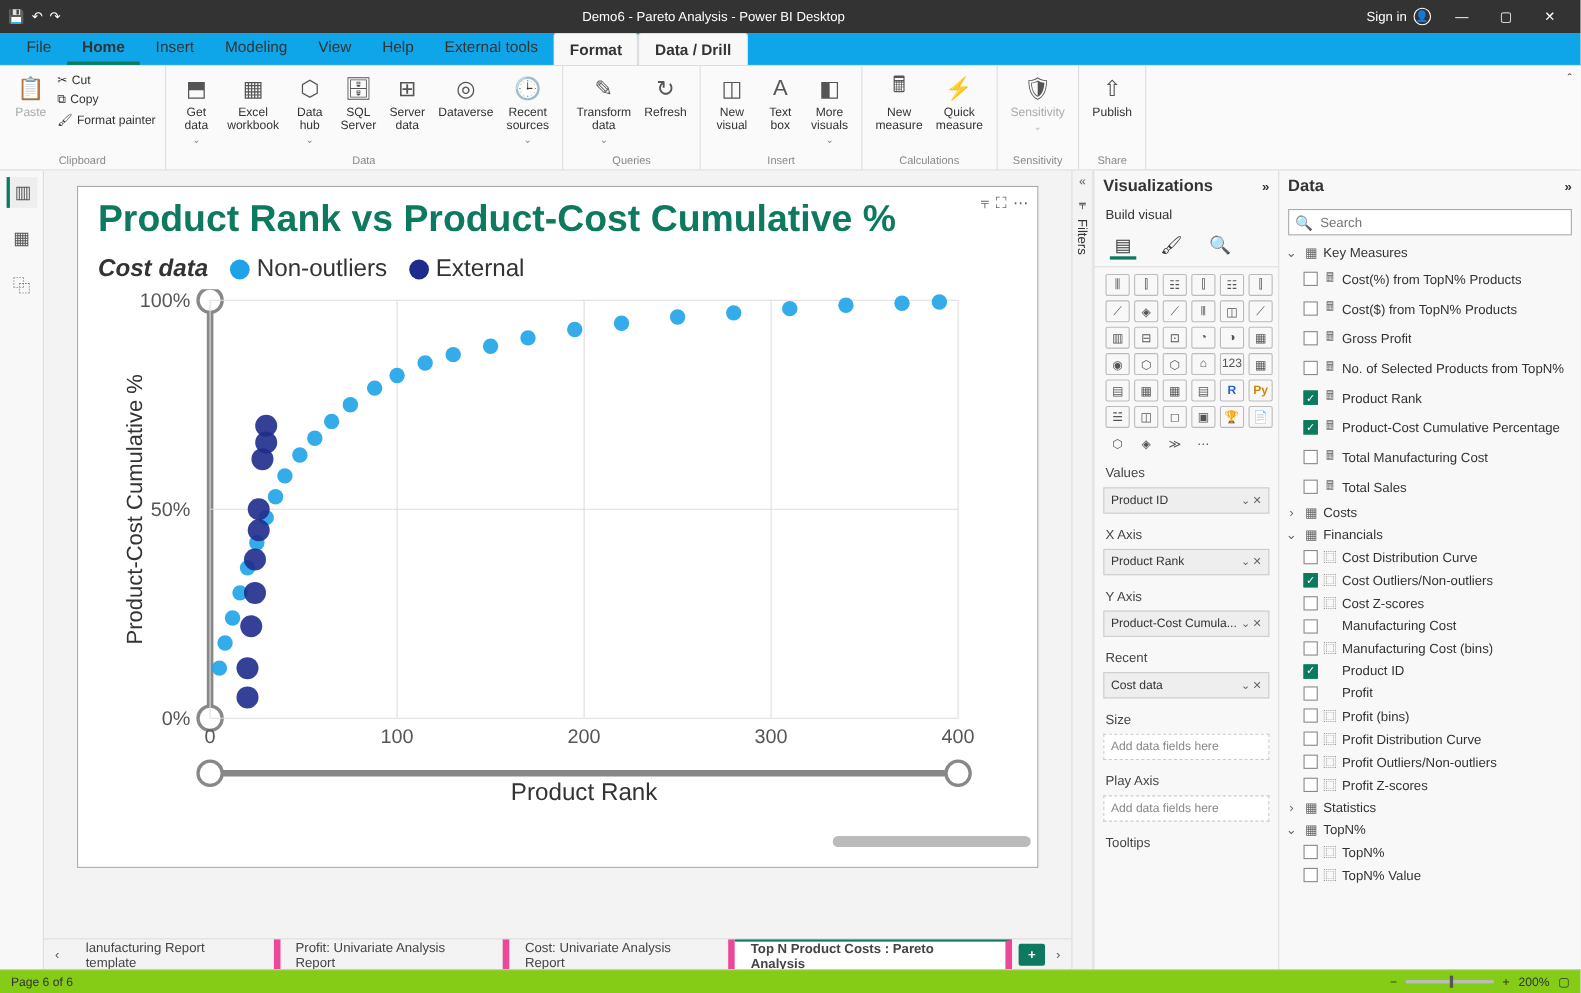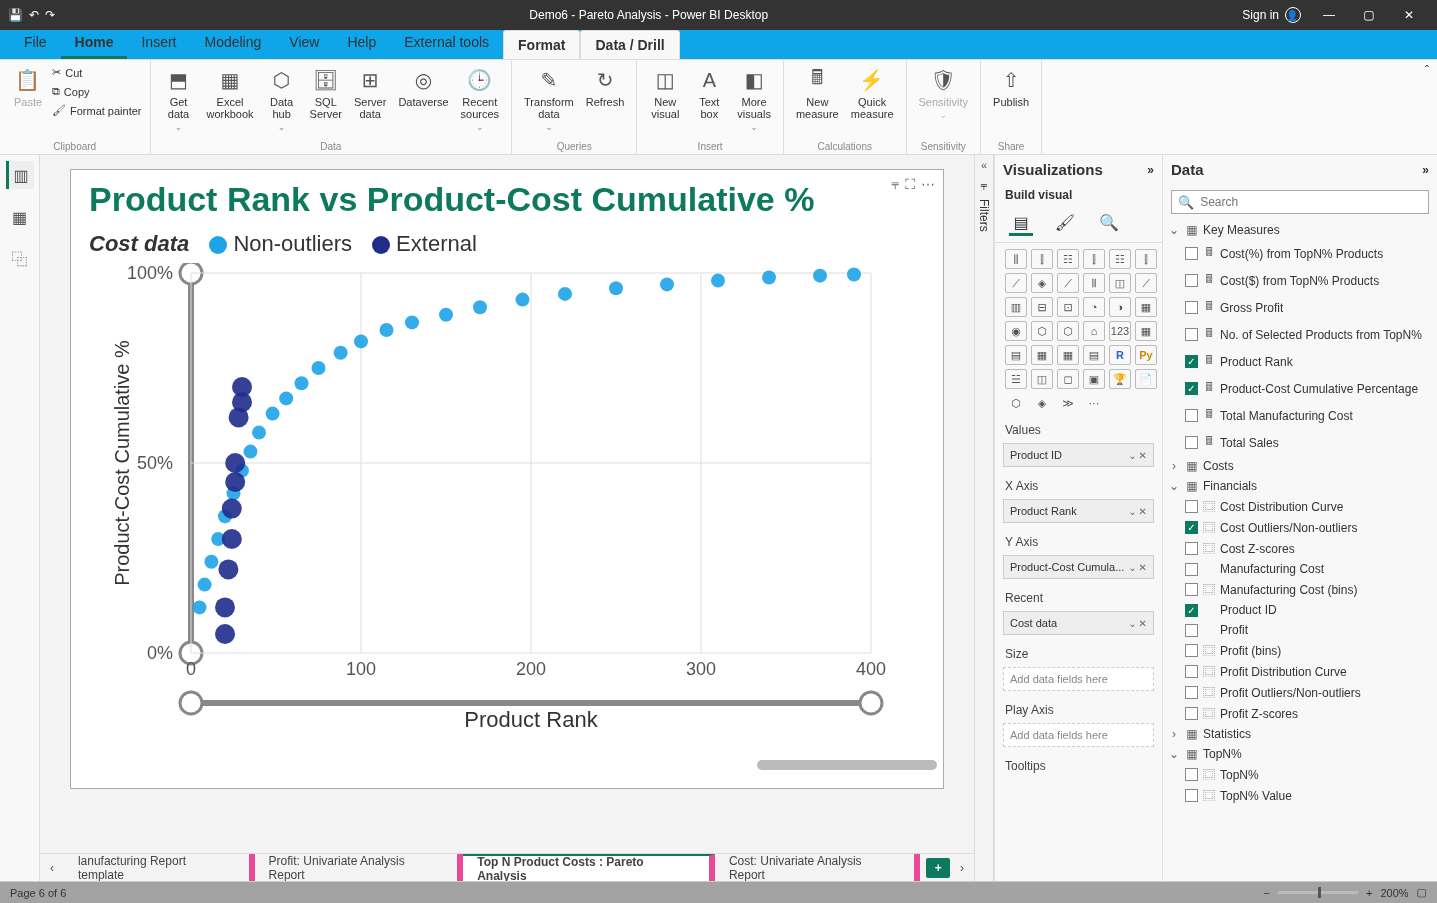--- a/index.html
+++ b/index.html
@@ -31,21 +31,21 @@
 .viz-actions{position:absolute;top:6px;right:8px;display:flex;gap:6px;font-size:14px;color:#666}
 .charttitle{font-size:34px;font-weight:700;color:#0d7a5f;margin:0 0 12px 8px}
 .legend{font-size:22px;margin-left:8px;margin-bottom:6px}
 .legend .lg-label{font-weight:700;font-style:italic;color:#333}
 .dot{display:inline-block;width:18px;height:18px;border-radius:50%;margin:0 6px 0 14px;position:relative;top:3px}
 .filters-tab{width:20px;background:#f3f3f3;border-left:1px solid #ddd;border-right:1px solid #ddd;display:flex;flex-direction:column;align-items:center;padding-top:4px}
 .filters-tab .chev{font-size:11px;color:#555;margin-bottom:8px}
 .filters-tab .vtxt{writing-mode:vertical-rl;font-size:12px;color:#333}
 .vispane{width:168px;background:#f8f8f8;border-left:1px solid #ddd;display:flex;flex-direction:column;overflow-y:auto}
 .paneheader{display:flex;justify-content:space-between;align-items:center;padding:6px 8px;font-weight:600;font-size:15px}
-.subheader{padding:4px 10px;font-size:12px;font-weight:700;color:#333}
+.subheader{padding:4px 10px;font-size:12px;font-weight:400;color:#333}
 .vistabs{display:flex;gap:20px;padding:6px 14px;border-bottom:1px solid #ddd}
 .vistab-ic{width:24px;height:24px;display:flex;align-items:center;justify-content:center;font-size:16px;border-bottom:3px solid transparent;cursor:pointer}
 .vistab-ic.active{border-bottom-color:#0d7a5f}
 .visgrid{display:grid;grid-template-columns:repeat(6,22px);gap:4px;padding:6px 10px}
 .visgrid div{width:22px;height:20px;border:1px solid #bbb;display:flex;align-items:center;justify-content:center;font-size:11px;color:#555;cursor:pointer;border-radius:2px}
 .fieldwell{padding:4px 10px 2px;font-size:12px;color:#444}
 .wellbox{margin:4px 8px 8px;background:#eee;border:1px solid #ccc;height:24px;display:flex;align-items:center;padding:0 6px;font-size:11px;justify-content:space-between;color:#333}
 .wellbox.empty{background:#fff;color:#888;border:1px dashed #ccc}
 .wellctrls{display:flex;gap:2px;font-size:10px;color:#666}
 .datapane{width:275px;background:#f8f8f8;border-left:1px solid #ddd;display:flex;flex-direction:column;overflow:hidden}
@@ -55,21 +55,21 @@
 .tnode{display:flex;align-items:center;padding:3px 8px 3px 4px;gap:4px;cursor:pointer}
 .tnode.lvl1{padding-left:22px}
 .cb{width:13px;height:13px;border:1px solid #888;flex-shrink:0;display:flex;align-items:center;justify-content:center;font-size:10px;background:#fff}
 .cb.checked{background:#0d7a5f;border-color:#0d7a5f;color:#fff}
 .ficon{width:14px;font-size:12px;color:#666;text-align:center;flex-shrink:0}
 .sheettabs{height:28px;background:#f3f3f3;border-top:1px solid #ddd;display:flex;align-items:center;font-size:12px}
 .navarrow{width:24px;text-align:center;cursor:pointer;color:#555}
 .sheettab{padding:0 14px;height:100%;display:flex;align-items:center;border-right:6px solid #ec4899;color:#444;cursor:pointer}
 .sheettab.active{background:#fff;font-weight:600;border-top:2px solid #0d7a5f}
 .addsheet{width:24px;height:20px;background:#0d7a5f;color:#fff;display:flex;align-items:center;justify-content:center;margin-left:6px;border-radius:2px;cursor:pointer;font-weight:bold}
-.statusbar{height:22px;background:#a3a3a3;border-top:1px solid #ccc;display:flex;align-items:center;padding:0 10px;font-size:11px;justify-content:space-between}
+.statusbar{height:22px;background:#84cc16;border-top:1px solid #ccc;display:flex;align-items:center;padding:0 10px;font-size:11px;justify-content:space-between}
 .zoomctrl{display:flex;align-items:center;gap:8px}
 .zoomtrack{width:80px;height:3px;background:#bbb;position:relative}
 .zoomtrack::after{content:"";position:absolute;left:50%;top:-4px;width:3px;height:11px;background:#555}
 .scroll-thumb{position:absolute;right:6px;bottom:18px;height:10px;width:180px;background:#bbb;border-radius:5px}
 </style>
 </head>
 <body>
 
 <div class="titlebar">
   <div class="ql">
@@ -326,22 +326,22 @@
         </div>
         <div class="scroll-thumb"></div>
       </div>
     </div>
 
     <div class="sheettabs">
       <div class="navarrow">‹</div>
       <div id="sheets" style="display:flex;height:100%">
           <div class="sheettab">lanufacturing Report template</div>
           <div class="sheettab">Profit: Univariate Analysis Report</div>
+          <div class="sheettab">Cost: Univariate Analysis Report</div>
           <div class="sheettab active">Top N Product Costs : Pareto Analysis</div>
-          <div class="sheettab">Cost: Univariate Analysis Report</div>
         </div>
       <div class="addsheet">+</div>
       <div class="navarrow" style="margin-left:auto">›</div>
     </div>
   </div>
 
   <div class="filters-tab">
     <span class="chev">«</span>
     <span style="font-size:12px;margin-bottom:6px">⫧</span>
     <span class="vtxt">Filters</span>

